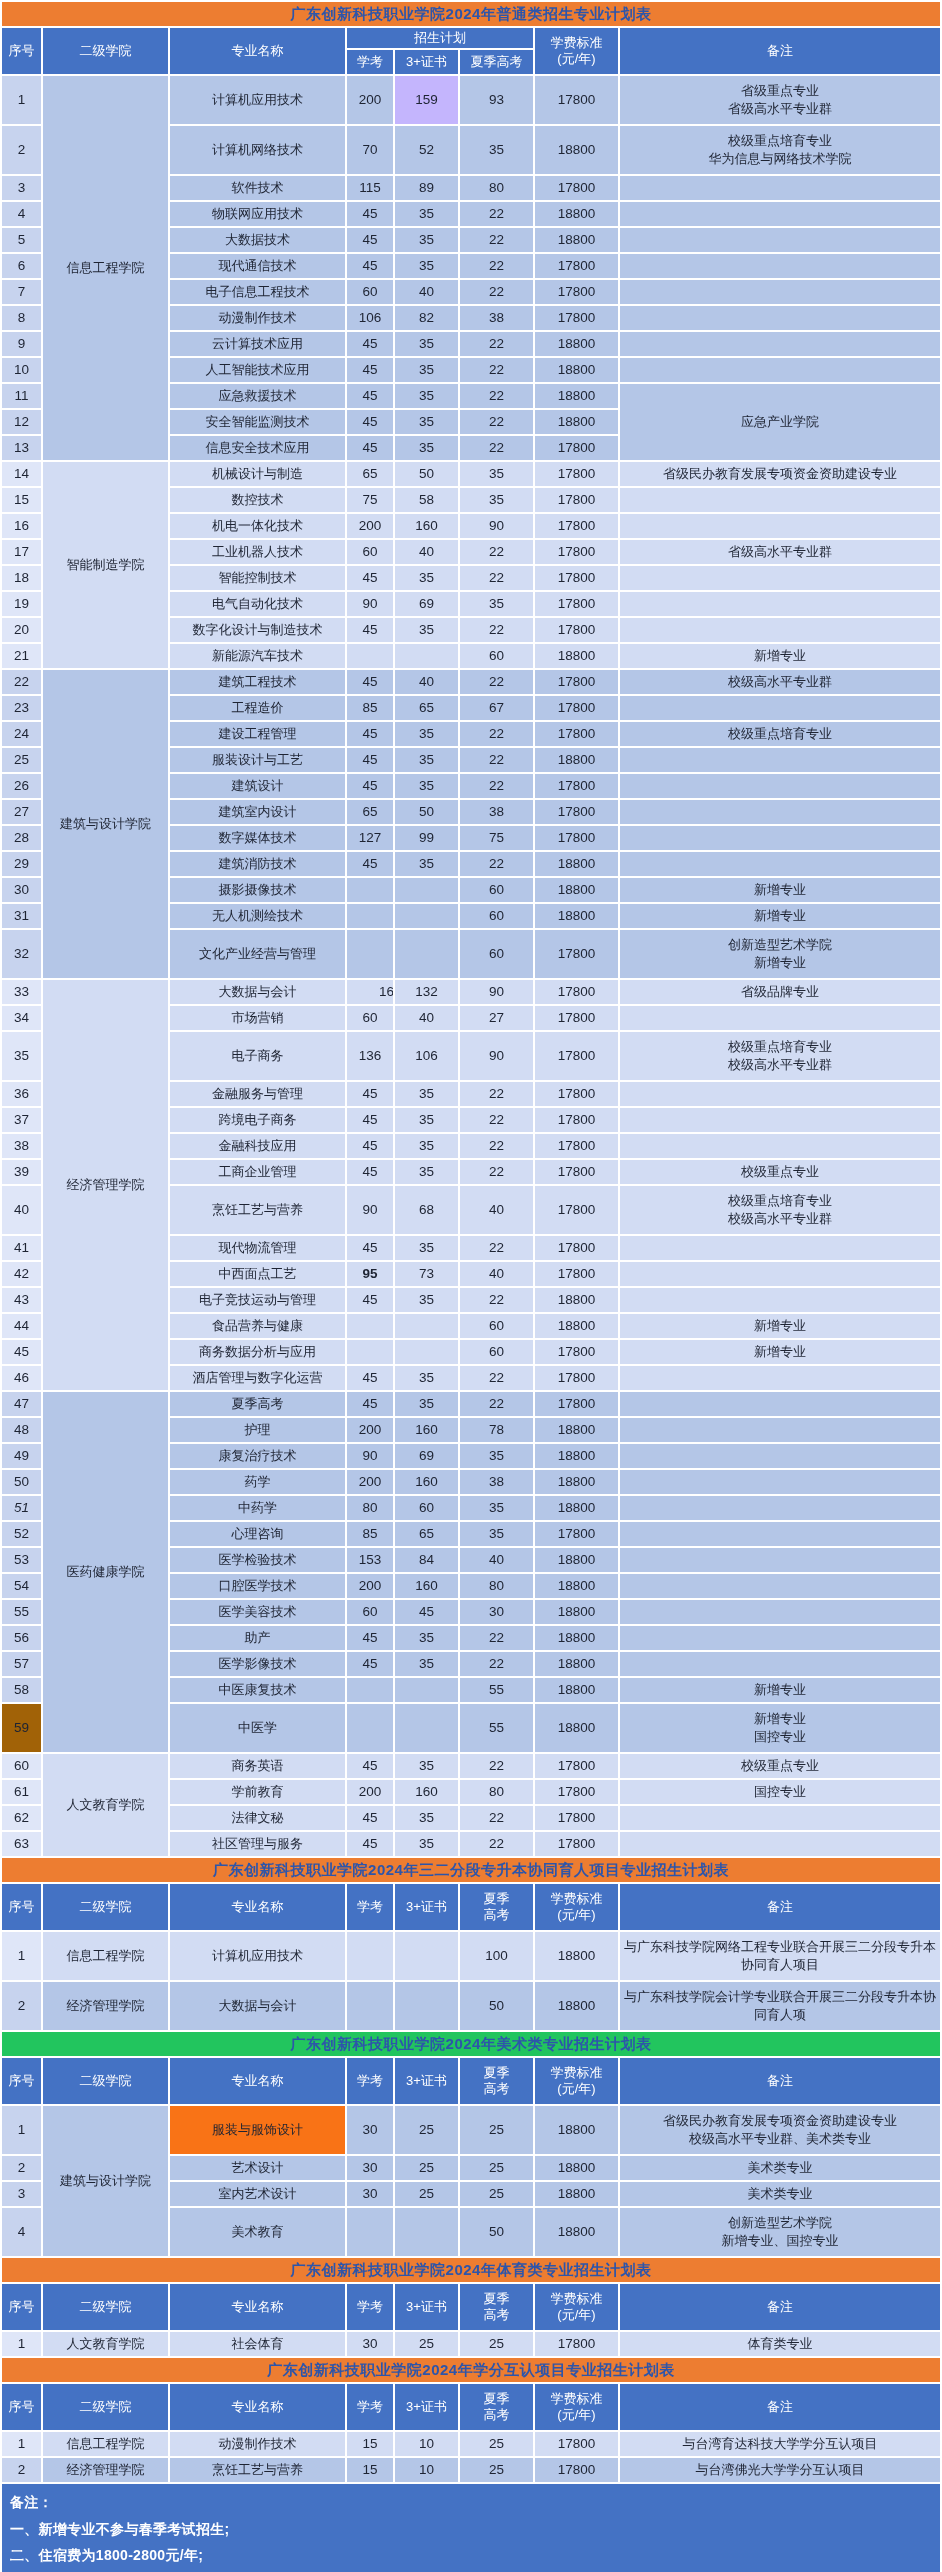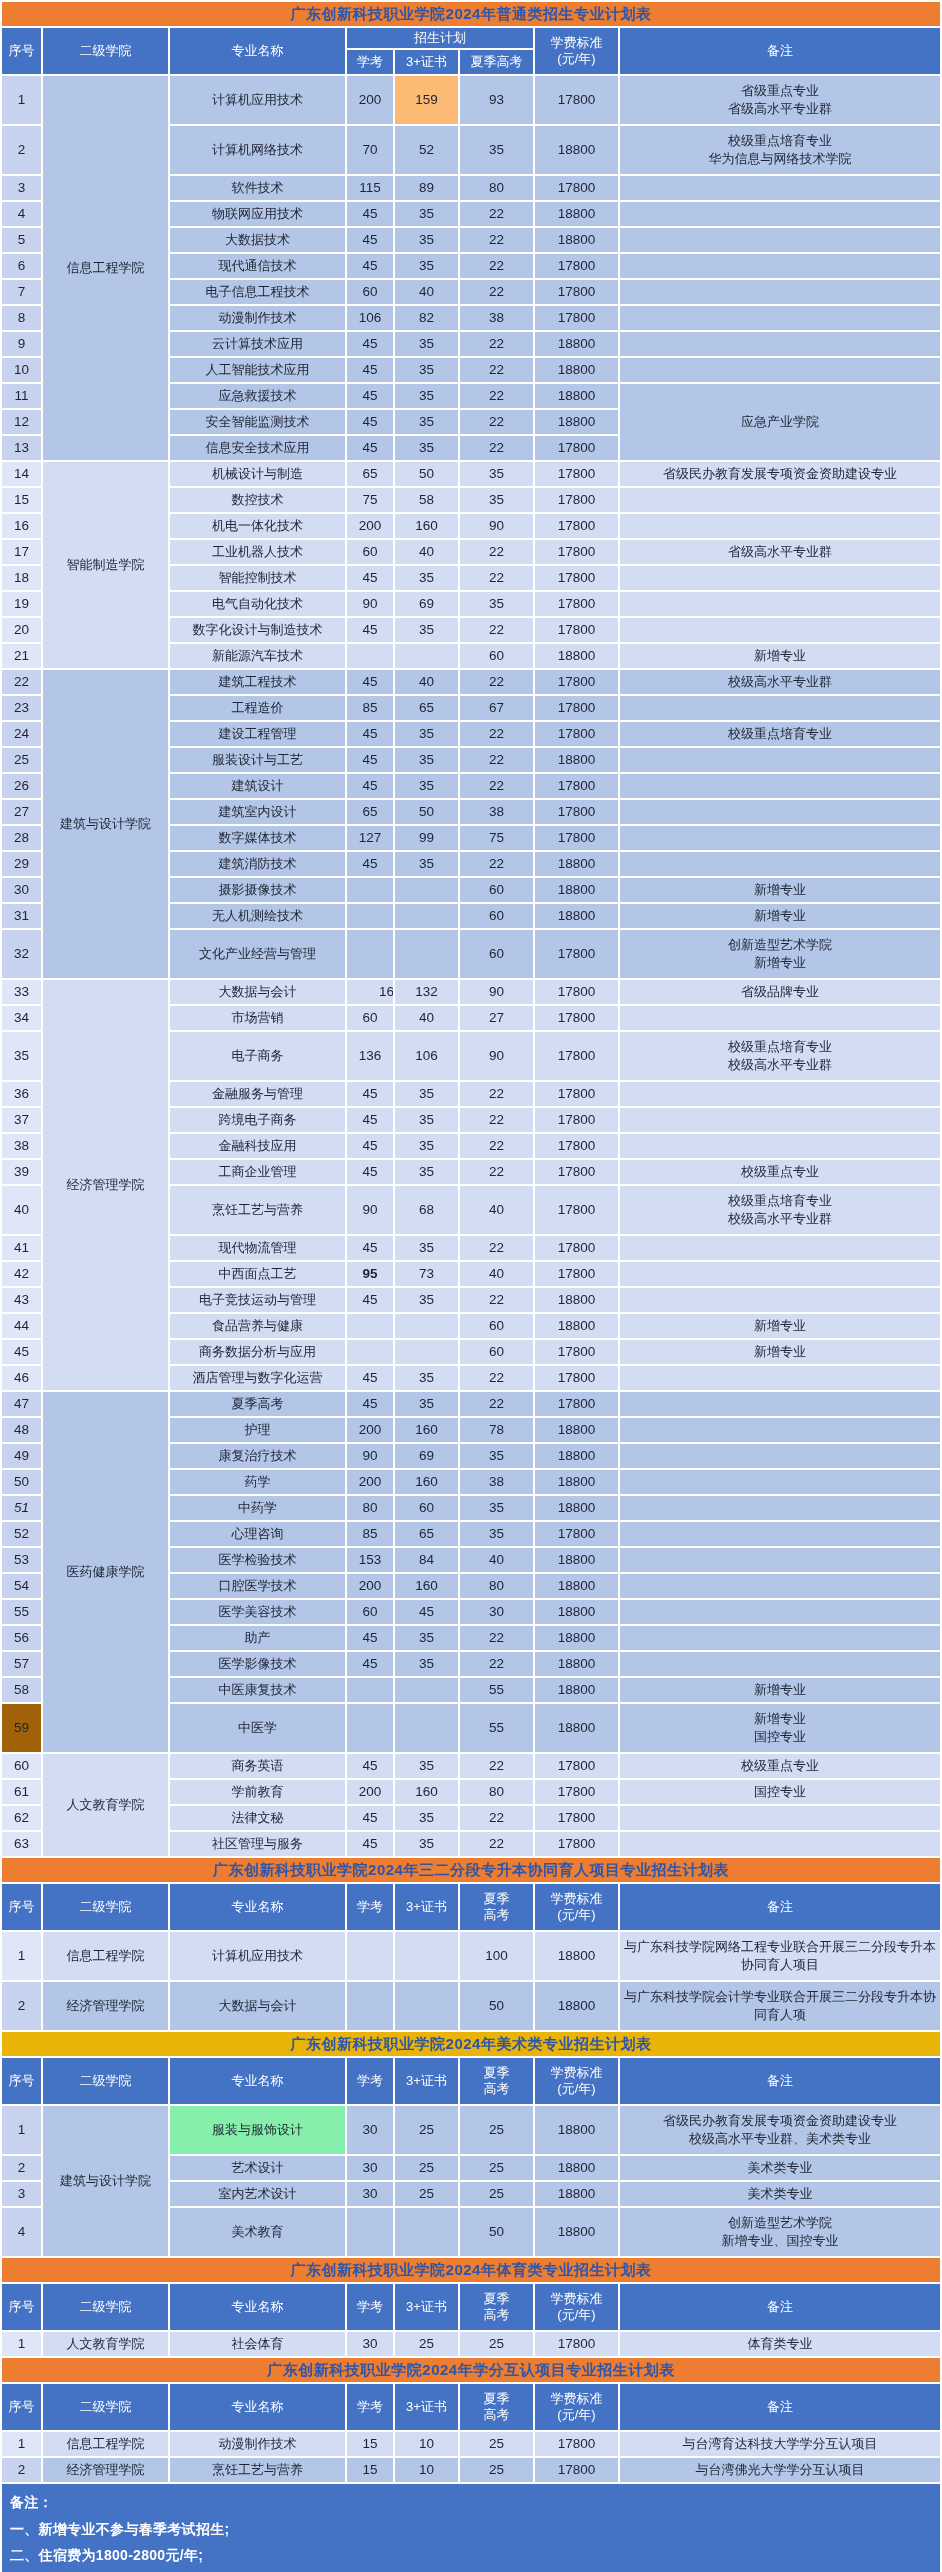--- a/index.html
+++ b/index.html
@@ -56,21 +56,21 @@
       <tr class="hdr2">
         <th style="background: rgb(68, 114, 196);">学考</th>
         <th style="background: rgb(68, 114, 196);">3+证书</th>
         <th style="background: rgb(68, 114, 196);">夏季高考</th>
       </tr>
       <tr class="r-tall">
         <td class="data num" style="background: rgb(199, 211, 238);">1</td>
         <td class="data" rowspan="13" style="background: rgb(180, 198, 231);">信息工程学院</td>
         <td class="data" style="background: rgb(180, 198, 231);">计算机应用技术</td>
         <td class="data num" style="background: rgb(180, 198, 231);">200</td>
-        <td class="data num" style="background: #fdba74; text-align: center;">159</td>
+        <td class="data num" style="background: #c4b5fd; text-align: center;">159</td>
         <td class="data num" style="background: rgb(180, 198, 231);">93</td>
         <td class="data num" style="background: rgb(180, 198, 231);">17800</td>
         <td class="data" style="background: rgb(180, 198, 231);">省级重点专业
 省级高水平专业群</td>
       </tr>
       <tr class="r-tall">
         <td class="data num" style="background: rgb(199, 211, 238);">2</td>
         <td class="data" style="background: rgb(180, 198, 231);">计算机网络技术</td>
         <td class="data num" style="background: rgb(180, 198, 231);">70</td>
         <td class="data num" style="background: rgb(180, 198, 231);">52</td>
@@ -664,38 +664,38 @@
         <td class="data num" style="background: rgb(199, 211, 238);">2</td>
         <td class="data" rowspan="1" style="background: rgb(180, 198, 231);">经济管理学院</td>
         <td class="data" style="background: rgb(180, 198, 231);">大数据与会计</td>
         <td class="data num" style="background: rgb(180, 198, 231);"></td>
         <td class="data num" style="background: rgb(180, 198, 231);"></td>
         <td class="data num" style="background: rgb(180, 198, 231);">50</td>
         <td class="data num" style="background: rgb(180, 198, 231);">18800</td>
         <td class="data" style="background: rgb(180, 198, 231);">与广东科技学院会计学专业联合开展三二分段专升本协同育人项</td>
       </tr>
       <tr class="title-row">
-        <td colspan="8" style="background: #eab308; color: rgb(45, 85, 170);">广东创新科技职业学院2024年美术类专业招生计划表</td>
+        <td colspan="8" style="background: #22c55e; color: rgb(45, 85, 170);">广东创新科技职业学院2024年美术类专业招生计划表</td>
       </tr>
       <tr class="hdr-single">
         <th style="background: rgb(68, 114, 196);">序号</th>
         <th style="background: rgb(68, 114, 196);">二级学院</th>
         <th style="background: rgb(68, 114, 196);">专业名称</th>
         <th style="background: rgb(68, 114, 196);">学考</th>
         <th style="background: rgb(68, 114, 196);">3+证书</th>
         <th style="background: rgb(68, 114, 196);">夏季
 高考</th>
         <th style="background: rgb(68, 114, 196);">学费标准
 (元/年)</th>
         <th style="background: rgb(68, 114, 196);">备注</th>
       </tr>
       <tr class="r-tall">
         <td class="data num" style="background: rgb(199, 211, 238);">1</td>
         <td class="data" rowspan="4" style="background: rgb(180, 198, 231);">建筑与设计学院</td>
-        <td class="data" style="background: #86efac;">服装与服饰设计</td>
+        <td class="data" style="background: #f97316;">服装与服饰设计</td>
         <td class="data num" style="background: rgb(180, 198, 231);">30</td>
         <td class="data num" style="background: rgb(180, 198, 231);">25</td>
         <td class="data num" style="background: rgb(180, 198, 231);">25</td>
         <td class="data num" style="background: rgb(180, 198, 231);">18800</td>
         <td class="data" style="background: rgb(180, 198, 231);">省级民办教育发展专项资金资助建设专业
 校级高水平专业群、美术类专业</td>
       </tr>
       <tr class="r">
         <td class="data num" style="background: rgb(199, 211, 238);">2</td>
         <td class="data" style="background: rgb(180, 198, 231);">艺术设计</td>

